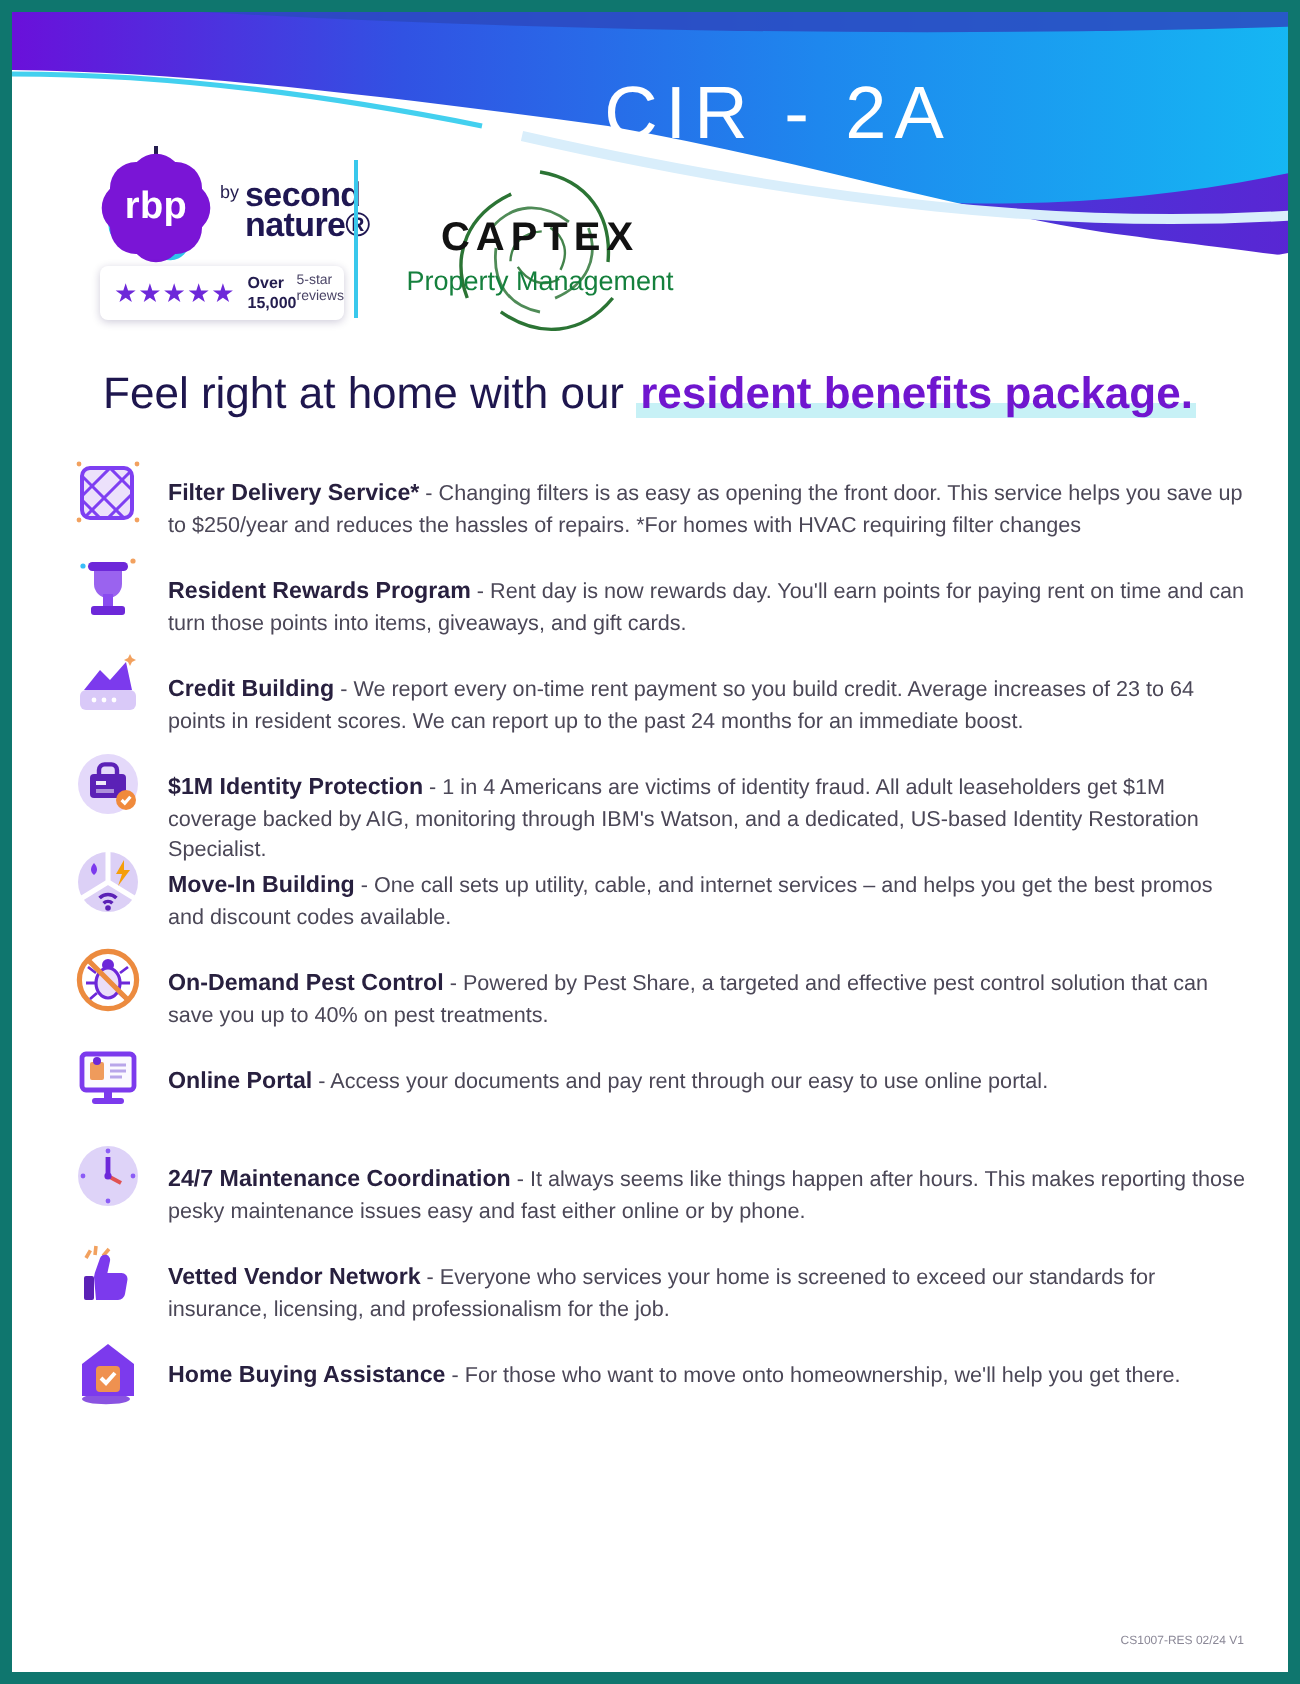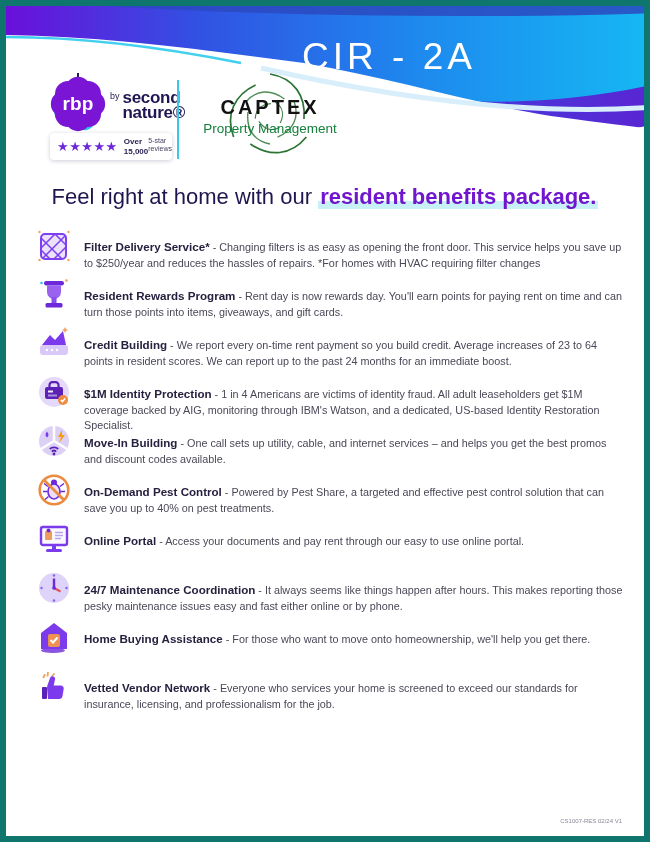--- a/index.html
+++ b/index.html
@@ -21,21 +21,21 @@
   .brand{font-weight:bold;color:#1f1752;font-size:17px;line-height:0.9;letter-spacing:-0.3px;}
   .brand div{text-align:left;}
   .reviews-box{position:absolute;left:44px;top:127px;width:122px;height:27px;background:#fff;border-radius:4px;
                box-shadow:0 1px 4px rgba(30,20,80,.22);display:flex;align-items:center;gap:6px;padding:0 7px;box-sizing:border-box;}
   .stars{color:#6d28d9;font-size:13px;letter-spacing:0.5px;line-height:1;}
   .rev-text{display:flex;flex-direction:row;line-height:1.25;}
   .rev-line1{font-size:8px;font-weight:bold;color:#241d4f;}
   .rev-line2{font-size:7px;color:#4a4466;}
   .divider{position:absolute;left:171px;top:74px;width:2px;height:79px;background:#39c8ec;}
   
-  .captex{position:absolute;left:186px;top:60px;width:156px;height:102px;}
+  .captex{position:absolute;left:186px;top:72px;width:156px;height:102px;}
   .captex svg{position:absolute;left:0;top:0;}
   .captex-name{position:absolute;top:30px;width:100%;text-align:center;font-weight:bold;font-size:20px;
                letter-spacing:3px;color:#121212;}
   .captex-tag{position:absolute;top:55px;width:100%;text-align:center;font-size:13.5px;color:#15803d;}
   
   .headline{position:absolute;top:178px;left:0;width:100%;text-align:center;font-size:22px;color:#1e164e;
             white-space:nowrap;font-weight:500;}
   .hl{color:#7016cf;font-weight:bold;background:linear-gradient(to top,#c7f1f6 0%,#c7f1f6 30%,transparent 30%);padding:0 2px;}
   
   .benefits{position:absolute;top:221px;left:30px;right:20px;}
@@ -246,37 +246,37 @@
     <path d="M18 18 L24.5 21.5" stroke="#e05252" stroke-width="2"></path>
     <circle cx="18" cy="18" r="1.8" fill="#6d28d9"></circle>
           </svg>
         </span>
       <p class="btext"><span class="btitle">24/7 Maintenance Coordination</span><span> - </span><span>It always seems like things happen after hours. This makes reporting those pesky maintenance issues easy and fast either online or by phone.</span></p>
     </div>
 
     <div class="benefit">
       <span class="icon">
           <svg width="36" height="36" viewBox="0 0 36 36">
+    <path d="M7 10 l2.2 -3.8 M11.5 8.5 l0.5 -4.5 M15.5 9 l3 -3.5" stroke="#f2a15f" stroke-width="1.8" fill="none"></path>
+    <rect x="6" y="19" width="5" height="12" rx="1" fill="#5b21b6"></rect>
+    <path d="M12 31 h11 a3.5 3.5 0 0 0 3.5 -3 l1.2 -7 a3 3 0 0 0 -3 -3.5 h-7 l1.3 -6 a2.6 2.6 0 0 0 -5 -1.4 l-2.6 7.4 -0.4 2 Z" fill="#7c3aed"></path>
+          </svg>
+        </span>
+      <p class="btext"><span class="btitle">Vetted Vendor Network</span><span> - </span><span>Everyone who services your home is screened to exceed our standards for insurance, licensing, and professionalism for the job.</span></p>
+    </div>
+
+    <div class="benefit">
+      <span class="icon">
+          <svg width="36" height="36" viewBox="0 0 36 36">
     <ellipse cx="17" cy="31.5" rx="12" ry="2.6" fill="#6d28d9" opacity=".8"></ellipse>
     <path d="M18 4 L31 14 V30 H5 V14 Z" fill="#7c3aed"></path>
     <rect x="12" y="15" width="12" height="13" rx="2" fill="#ef9150"></rect>
     <path d="M14.5 21 l2.5 2.5 4.5 -5" stroke="#fff" stroke-width="2" fill="none"></path>
           </svg>
         </span>
       <p class="btext"><span class="btitle">Home Buying Assistance</span><span> - </span><span>For those who want to move onto homeownership, we'll help you get there.</span></p>
     </div>
 
-    <div class="benefit">
-      <span class="icon">
-          <svg width="36" height="36" viewBox="0 0 36 36">
-    <path d="M7 10 l2.2 -3.8 M11.5 8.5 l0.5 -4.5 M15.5 9 l3 -3.5" stroke="#f2a15f" stroke-width="1.8" fill="none"></path>
-    <rect x="6" y="19" width="5" height="12" rx="1" fill="#5b21b6"></rect>
-    <path d="M12 31 h11 a3.5 3.5 0 0 0 3.5 -3 l1.2 -7 a3 3 0 0 0 -3 -3.5 h-7 l1.3 -6 a2.6 2.6 0 0 0 -5 -1.4 l-2.6 7.4 -0.4 2 Z" fill="#7c3aed"></path>
-          </svg>
-        </span>
-      <p class="btext"><span class="btitle">Vetted Vendor Network</span><span> - </span><span>Everyone who services your home is screened to exceed our standards for insurance, licensing, and professionalism for the job.</span></p>
-    </div>
-
   </div>
 
   <div class="doc-code">CS1007-RES 02/24 V1</div>
 
 </div>
 
 </body></html>

